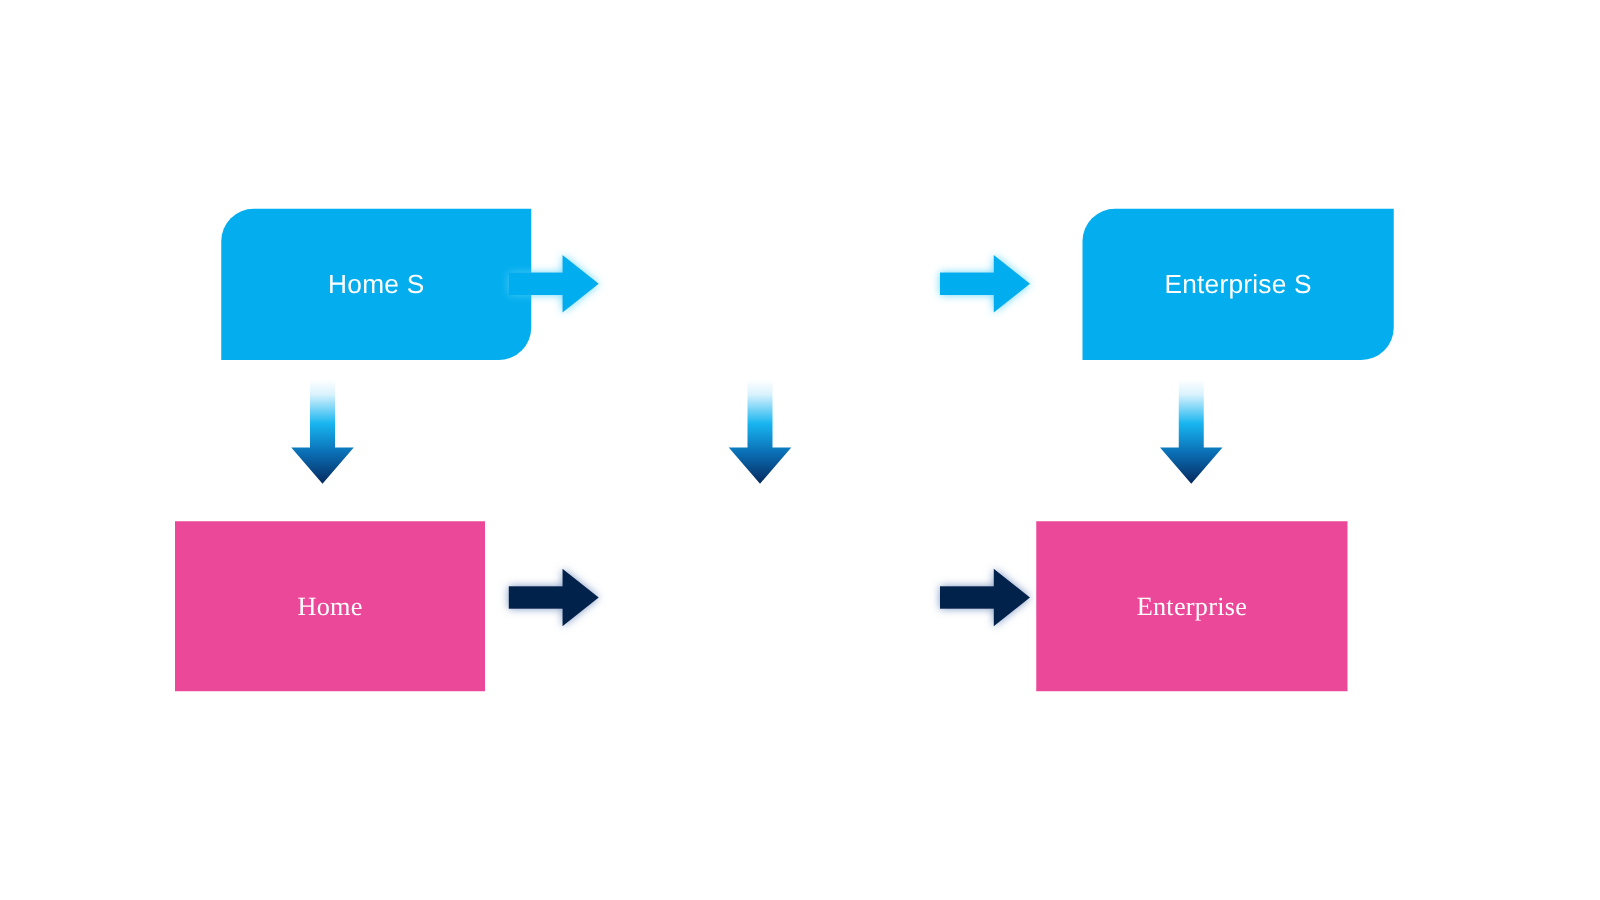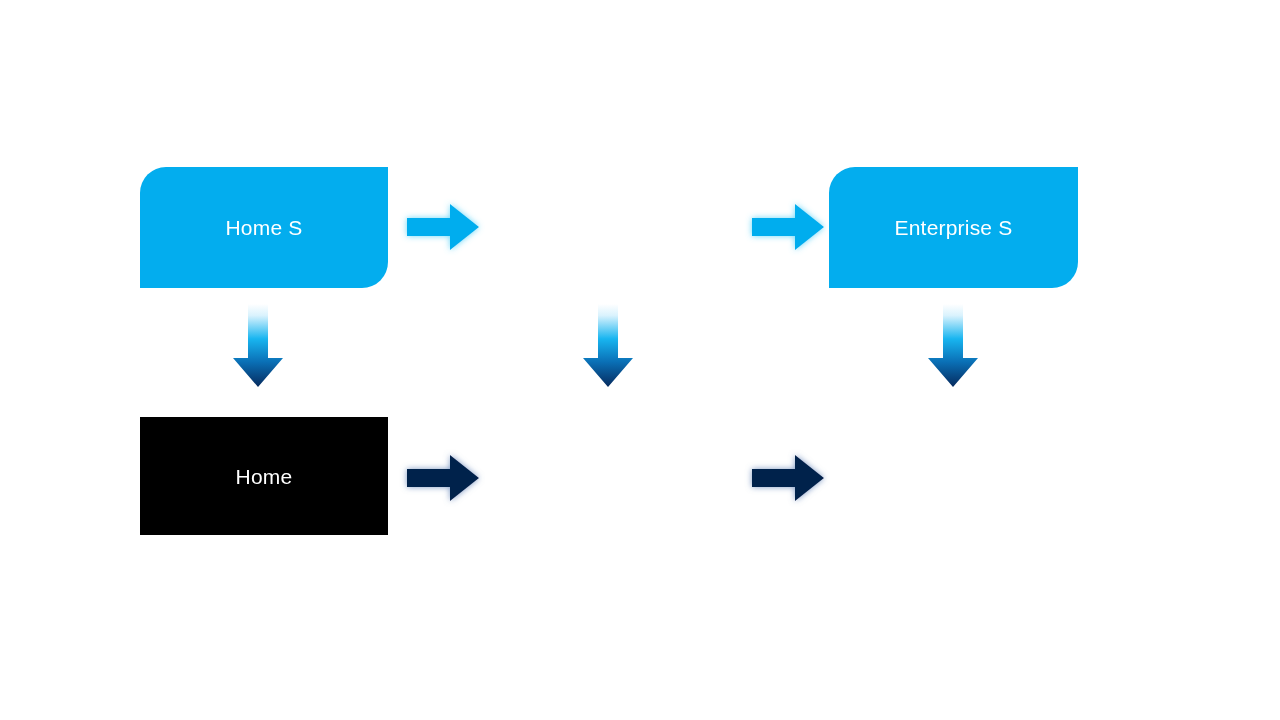--- a/index.html
+++ b/index.html
@@ -24,41 +24,43 @@
   .node-top {
     position: absolute;
     top: 167px;
     height: 121px;
     background: #03adee;
     border-radius: 26px 0 26px 0;
     display: flex;
     align-items: center;
     justify-content: center;
     box-sizing: border-box;
+    margin-left: 37px;
   }
   .node-top .node-label {
     color: #ffffff;
     font-size: 21px;
     font-weight: 400;
     letter-spacing: 0.2px;
     line-height: 1;
     white-space: nowrap;
   }
 
   
   .node-bottom {
     position: absolute;
     top: 417px;
-    height: 118px;
-    background: #000000;
+    height: 136px;
+    background: #ec4899;
     border-radius: 0;
     display: flex;
     align-items: center;
     justify-content: center;
     box-sizing: border-box;
+    font-family: Liberation Serif, serif;
   }
   .node-bottom .node-label {
     color: #ffffff;
     font-size: 21px;
     font-weight: 400;
     letter-spacing: 0.2px;
     line-height: 1;
     white-space: nowrap;
   }
 
@@ -182,20 +184,23 @@
         <path d="M18,1 L38,1 L38,55 L53,55 L28,84 L3,55 L18,55 Z" fill="url(#vgrad3)"></path>
       </g>
     </svg>
   </div>
 
   <div class="node-bottom col-1">
     <span class="node-label">Home</span>
   </div>
 
 
+  <div class="node-bottom col-3">
+    <span class="node-label">Enterprise</span>
+  </div>
 
   <div class="h-arrow h-arrow-bottom h-arrow-a">
     <svg viewBox="0 0 80 56" xmlns="http://www.w3.org/2000/svg" aria-hidden="true">
       <defs>
         <filter id="glowDark1" x="-50%" y="-50%" width="200%" height="200%">
           <feDropShadow dx="0" dy="0" stdDeviation="3.2" flood-color="#5b7fb5" flood-opacity="0.8"></feDropShadow>
         </filter>
       </defs>
       <g filter="url(#glowDark1)">
         <path d="M4,19 L47,19 L47,5 L76,28 L47,51 L47,37 L4,37 Z" fill="#06224c"></path>

